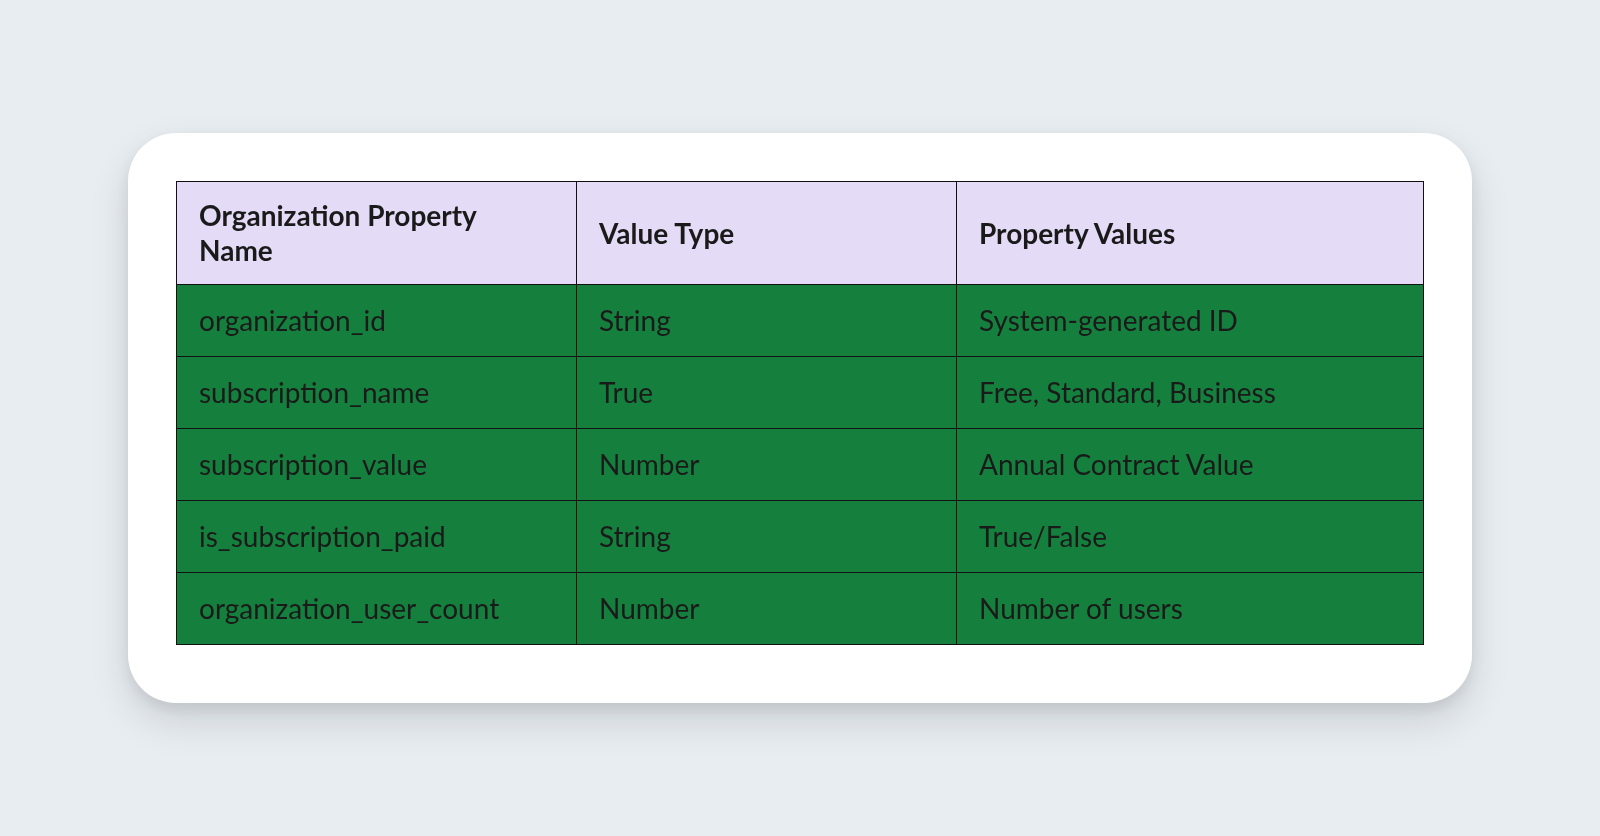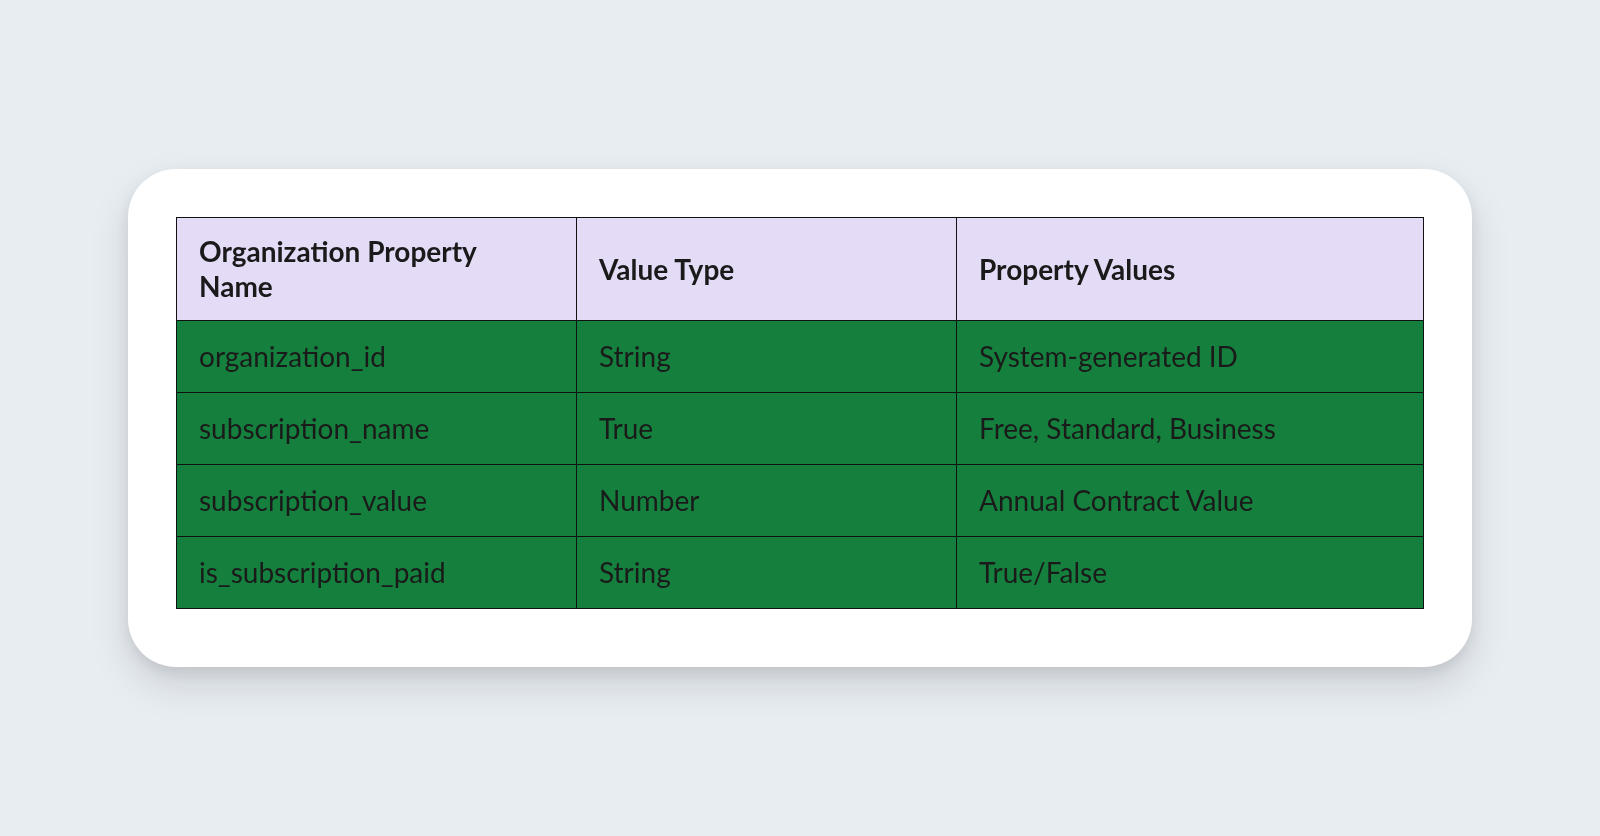--- a/index.html
+++ b/index.html
@@ -92,15 +92,20 @@
         <tr>
           <td>subscription_value</td>
           <td>Number</td>
           <td>Annual Contract Value</td>
         </tr>
         <tr>
           <td>is_subscription_paid</td>
           <td>String</td>
           <td class="italic">True/False</td>
         </tr>
+        <tr>
+          <td>organization_user_count</td>
+          <td>Number</td>
+          <td>Number of users</td>
+        </tr>
       </tbody>
   </table>
 </div>
 
 </body></html>

